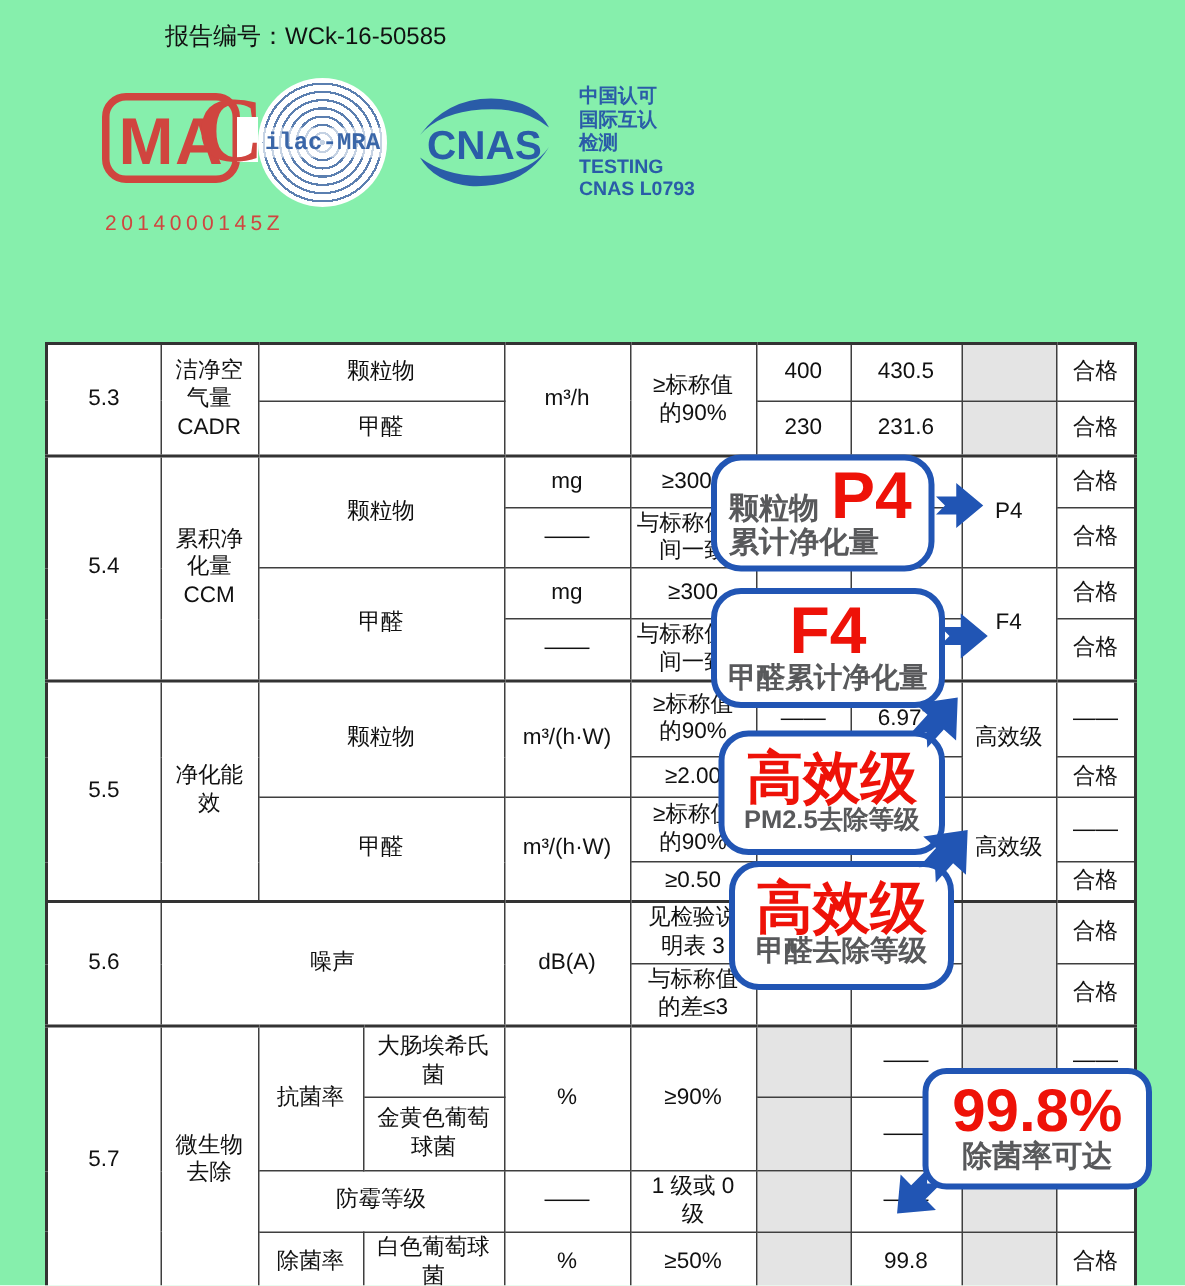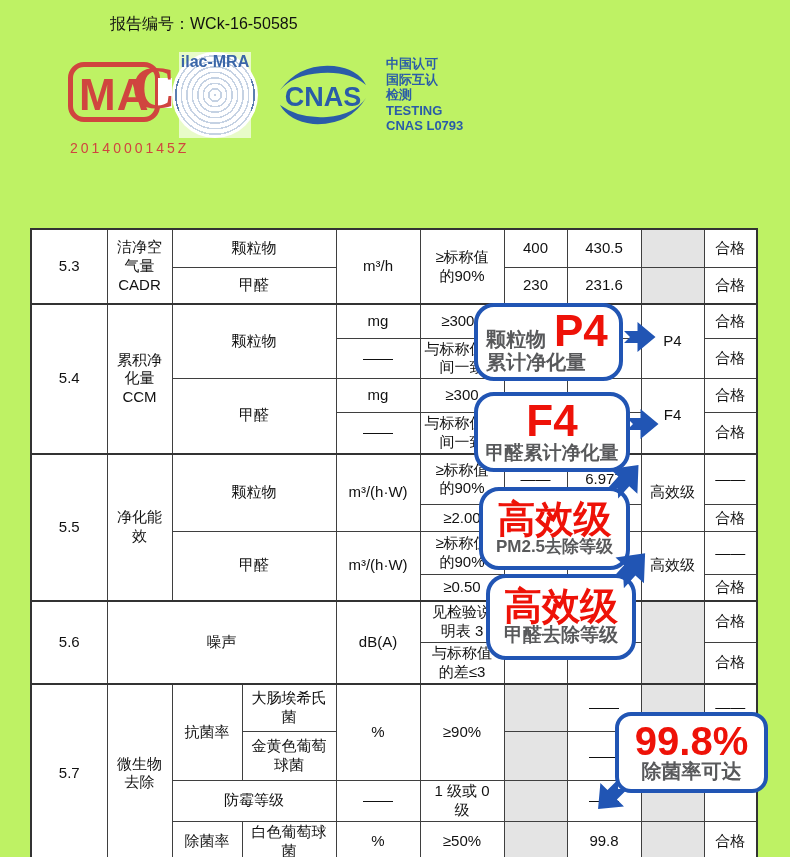--- a/index.html
+++ b/index.html
@@ -1,32 +1,32 @@
 <!DOCTYPE html>
 <html><head>
 <meta charset="utf-8">
 <style>
   html,body{margin:0;padding:0;background:#fff;}
-  .page{position:relative;width:790px;height:857px;background:#bef264;overflow:hidden;
+  .page{position:relative;width:790px;height:857px;background:#86efac;overflow:hidden;
         font-family:"Liberation Sans","DejaVu Sans",sans-serif;color:#1a1a1a;}
   
   .report-no{position:absolute;left:110px;top:14px;font-size:16px;color:#111;}
   .pages{position:absolute;left:545px;top:14px;font-size:16px;color:#111;letter-spacing:2px;}
   
   .cma{position:absolute;left:68px;top:62px;width:100px;height:66px;}
   .cma-rect{position:absolute;left:0;top:0;width:92px;height:60px;border:5px solid #d0453f;
             border-radius:16px;box-sizing:border-box;}
   .cma-gap{position:absolute;right:-4px;top:16px;width:14px;height:30px;background:#fff;}
   .cma-ma{position:absolute;left:11px;top:8px;font-size:44px;font-weight:bold;color:#d0453f;letter-spacing:1px;}
   .cma-c{position:absolute;right:-8px;top:-6px;font-size:62px;line-height:1;font-weight:bold;color:#d0453f;
          font-family:"Liberation Serif",serif;}
   .cma-code{position:absolute;left:70px;top:140px;font-size:14px;font-weight:normal;color:#d0453f;letter-spacing:3px;}
   .ilac{position:absolute;left:172px;top:52px;width:86px;height:86px;border-radius:50%;
         background:repeating-radial-gradient(circle at 50% 50%, #5b7fb0 0 1.5px, #ffffff 1.5px 5.5px);
-        display:flex;justify-content:center;}
+        display:flex;align-items:center;justify-content:center;font-family:Liberation Mono, monospace;}
   .ilac-label{font-size:16px;font-weight:bold;color:#3a66a8;background:rgba(255,255,255,.65);
               padding:1px 2px;letter-spacing:0;}
   .cnas{position:absolute;left:272px;top:58px;width:102px;height:76px;}
   .accred{position:absolute;left:386px;top:56px;font-size:13px;line-height:15.5px;font-weight:bold;color:#2a5ca8;}
   
   .title{position:absolute;left:182px;top:124px;font-size:62px;font-weight:bold;color:#050505;
          font-family:"Liberation Serif","DejaVu Serif",serif;letter-spacing:52px;white-space:nowrap;z-index:3;}
   
   table.report{position:absolute;left:30px;top:228px;border-collapse:collapse;table-layout:fixed;
                width:726px;background:#fff;border:2px solid #333;}

